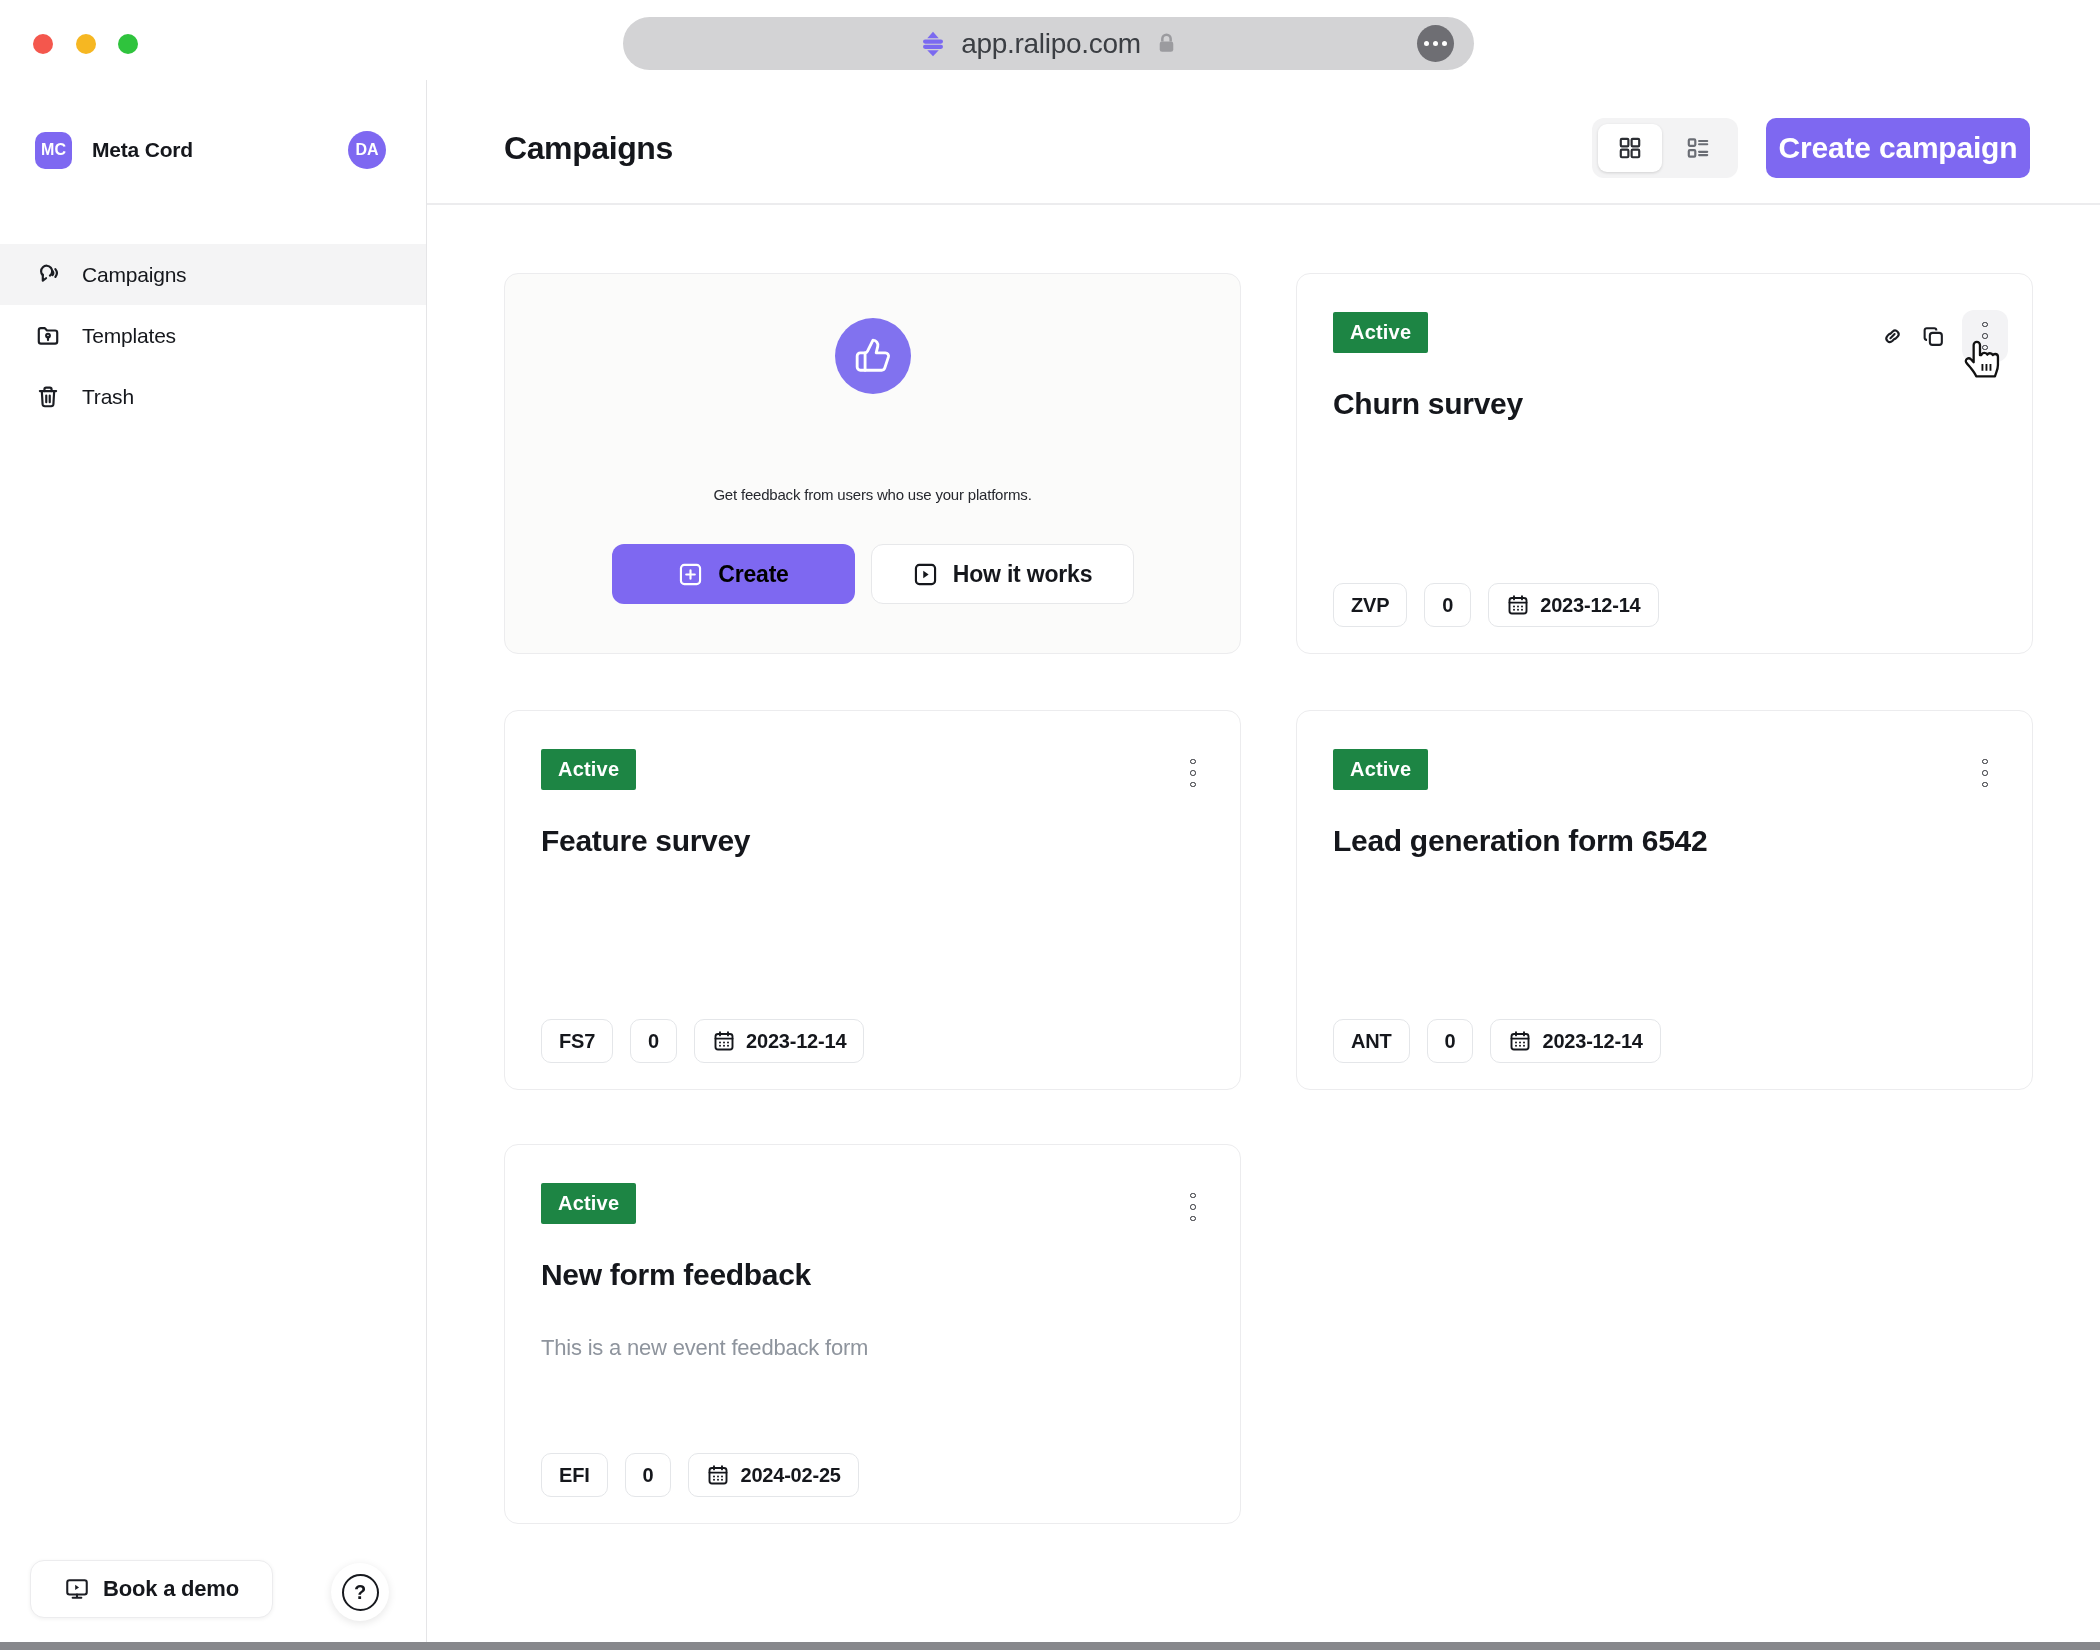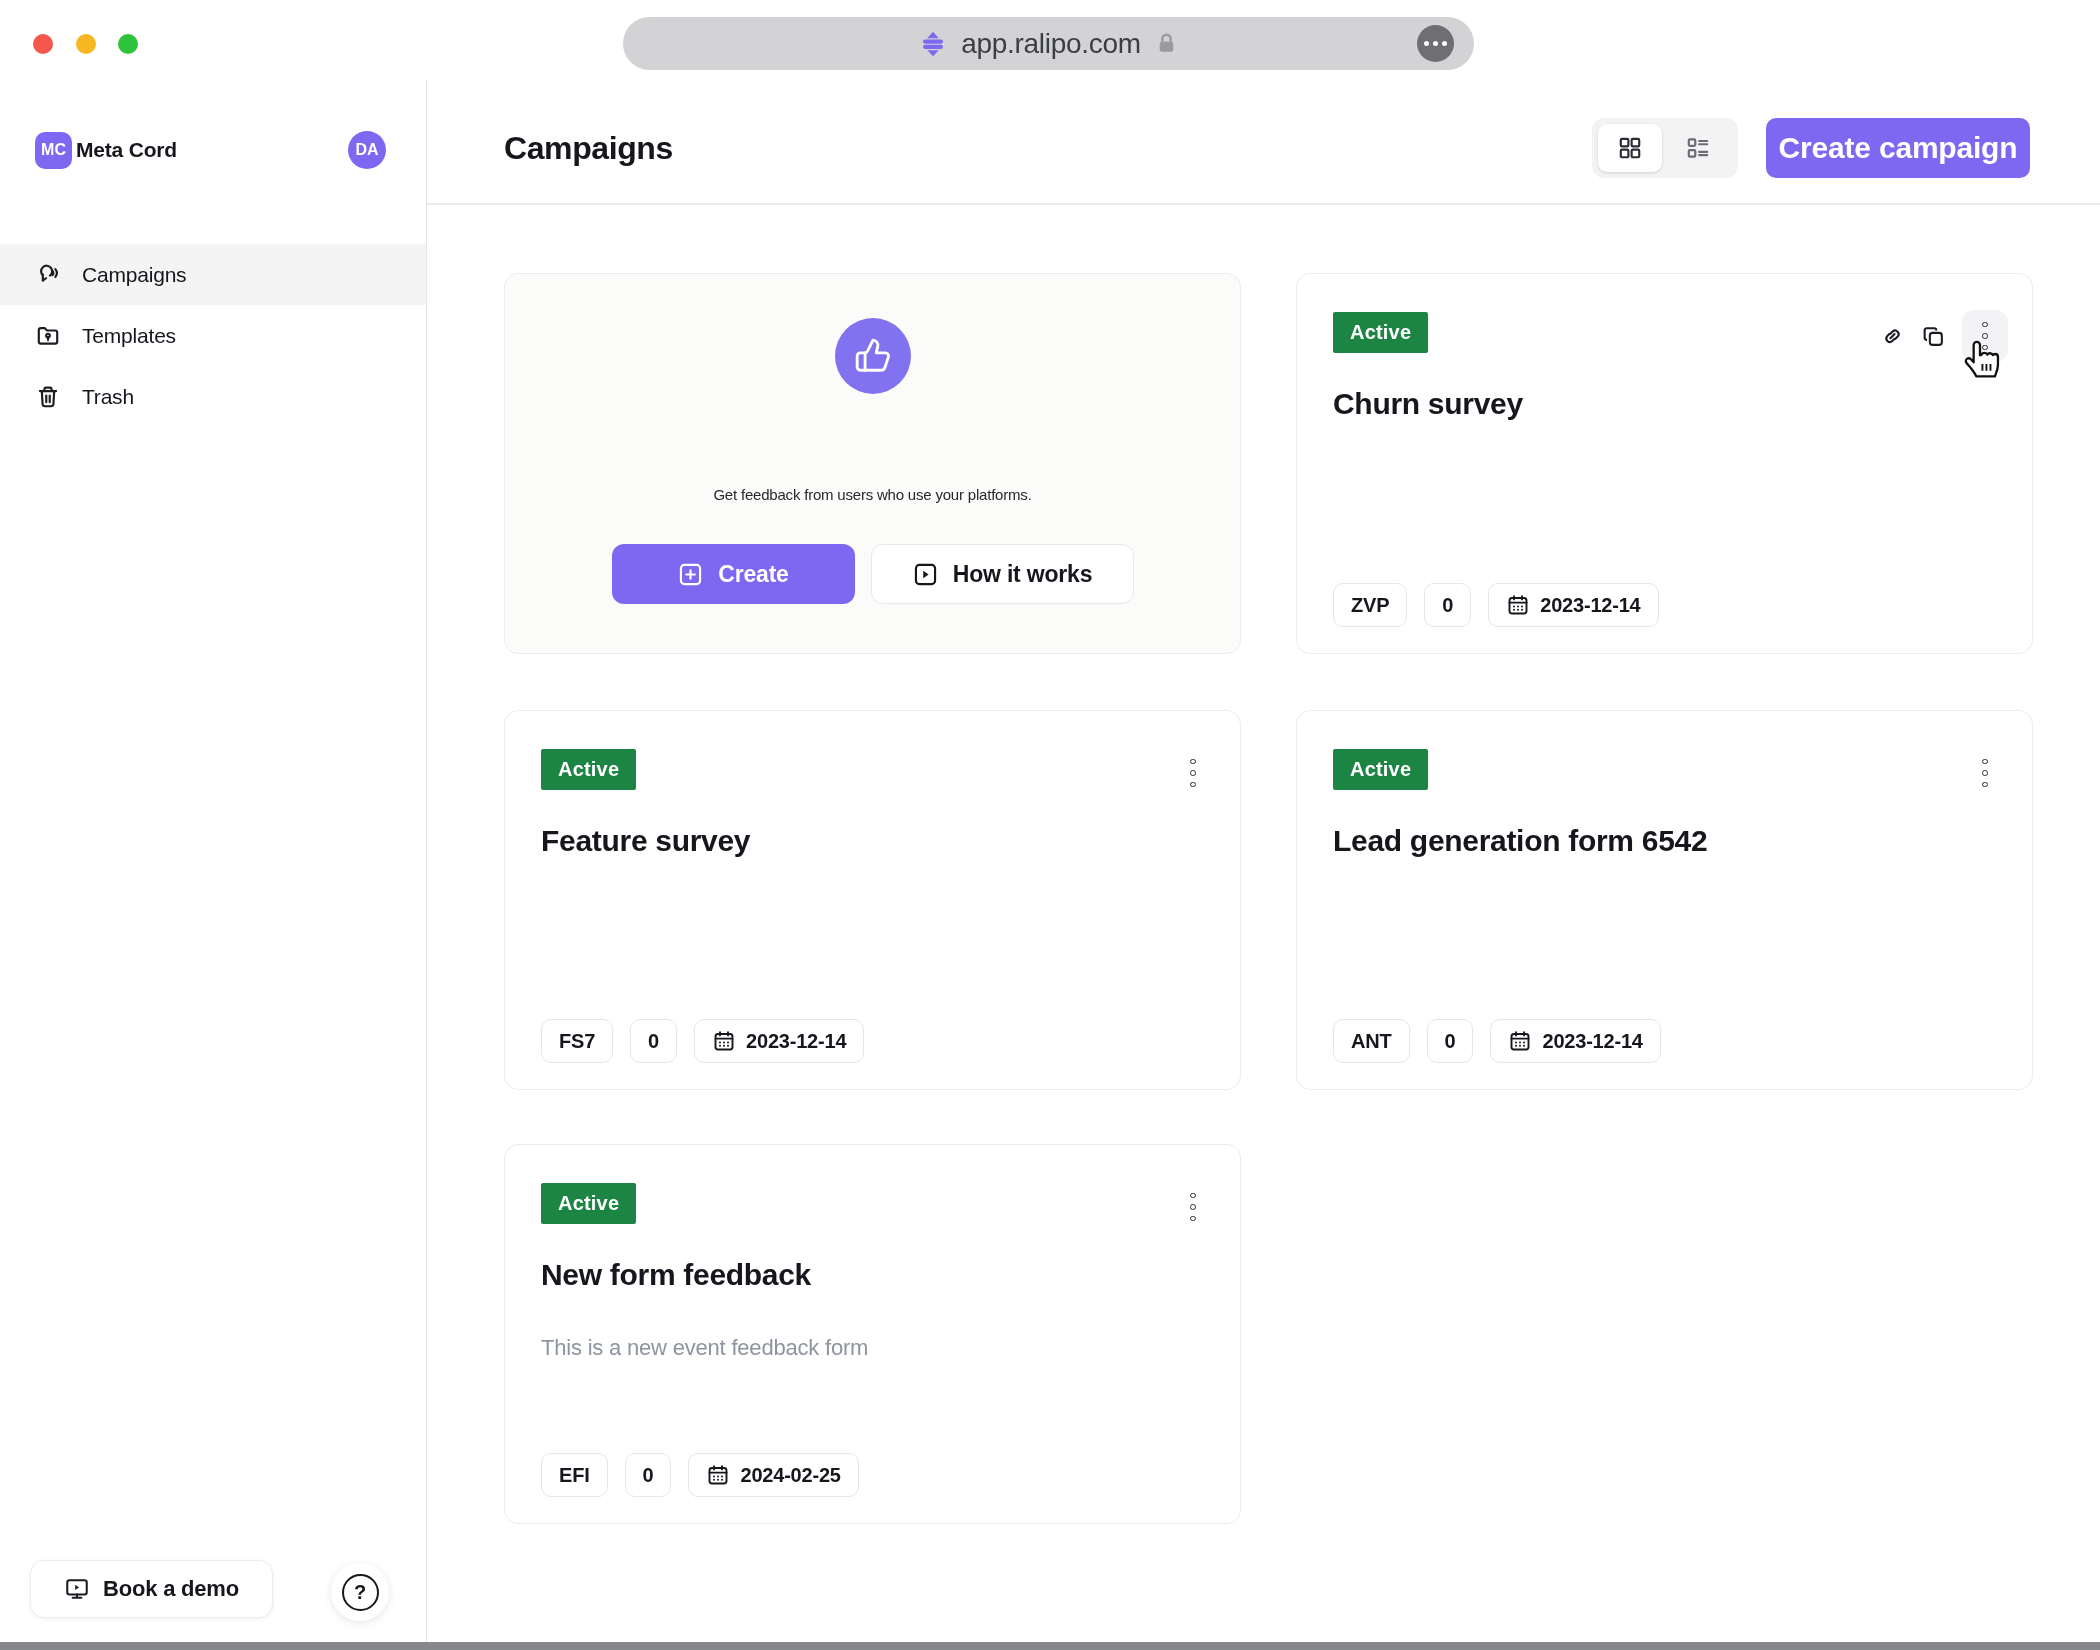--- a/index.html
+++ b/index.html
@@ -21,21 +21,21 @@
   .urlbar .url-text{font-size:28px;font-weight:500;color:#3b3e43;letter-spacing:-0.3px;}
   .more-btn{position:absolute;right:20px;top:8px;width:37px;height:37px;border-radius:50%;
     background:#6e6e73;display:flex;align-items:center;justify-content:center;gap:4px;}
   .more-btn i{width:5px;height:5px;border-radius:50%;background:#fff;}
 
   
   .sidebar{position:absolute;left:0;top:80px;width:427px;height:1570px;background:#fff;border-right:1.5px solid #e5e5e7;}
   .ws-row{position:absolute;left:35px;right:40px;top:50px;height:40px;display:flex;align-items:center;}
   .ws-logo{width:37px;height:37px;border-radius:10px;background:var(--accent);color:#fff;
     display:flex;align-items:center;justify-content:center;font-size:16px;font-weight:700;}
-  .ws-name{margin-left:4px;font-size:21px;font-weight:600;letter-spacing:-0.2px;flex:1;}
+  .ws-name{margin-left:20px;font-size:21px;font-weight:600;letter-spacing:-0.2px;flex:1;}
   .avatar{width:38px;height:38px;border-radius:50%;background:var(--accent);color:#fff;
     display:flex;align-items:center;justify-content:center;font-size:16px;font-weight:700;}
   .nav{position:absolute;left:0;right:0;top:164px;}
   .nav-item{height:61px;display:flex;align-items:center;gap:21px;padding-left:35px;font-size:21px;
     font-weight:500;letter-spacing:-0.2px;cursor:pointer;}
   .nav-item.active{background:#f4f4f5;}
   .nav-item svg{flex:0 0 auto;}
   .demo-btn{position:absolute;left:30px;top:1480px;width:243px;height:58px;border-radius:14px;
     background:#fff;border:1.5px solid #ececee;box-shadow:0 1px 4px rgba(0,0,0,.06);
     display:flex;align-items:center;justify-content:center;gap:13px;font-size:22px;font-weight:600;letter-spacing:-0.2px;}
@@ -79,21 +79,21 @@
   .kebab i{width:5.5px;height:5.5px;border:1.8px solid #2b2d33;border-radius:50%;}
 
   
   .intro-circle{position:absolute;left:50%;top:44px;transform:translateX(-50%);width:76px;height:76px;
     border-radius:50%;background:var(--accent_soft);display:flex;align-items:center;justify-content:center;}
   .intro-title{position:absolute;left:0;right:0;top:148px;text-align:center;font-size:27px;font-weight:700;letter-spacing:-0.3px;}
   .intro-sub{position:absolute;left:0;right:0;top:212px;text-align:center;font-size:15px;color:#26282e;letter-spacing:-0.2px;}
   .intro-actions{position:absolute;left:0;right:0;top:270px;display:flex;justify-content:center;gap:16px;}
   .btn{height:60px;border-radius:12px;display:inline-flex;align-items:center;justify-content:center;gap:14px;
     font-size:23px;font-weight:600;letter-spacing:-0.2px;border:none;}
-  .btn-create{width:243px;background:var(--accent);color:#ffffff;}
+  .btn-create{width:243px;background:var(--accent);color:#000000;}
   .btn-how{width:263px;background:#fff;border:1.5px solid var(--border);color:var(--text_dark);}
 
   .cursor-overlay{position:absolute;left:1962px;top:334px;pointer-events:none;}
   .bottom-scrollbar{position:absolute;left:0;bottom:0;width:2100px;height:8px;background:#87888c;}
 </style>
 </head>
 <body>
 
 <div class="stage">
 

